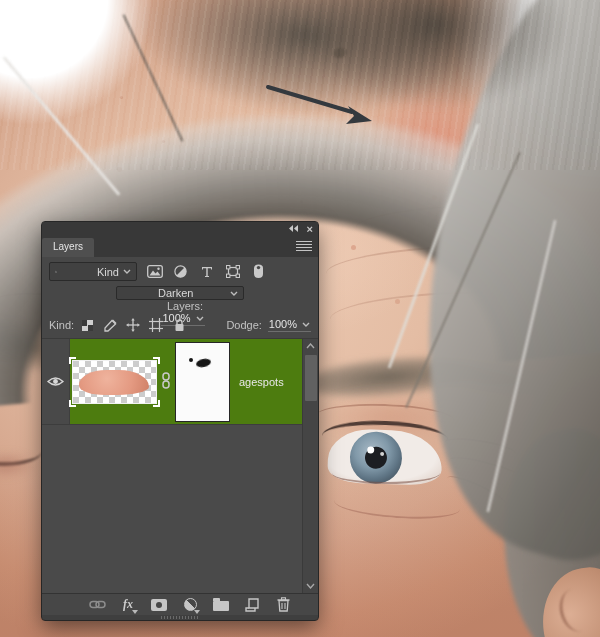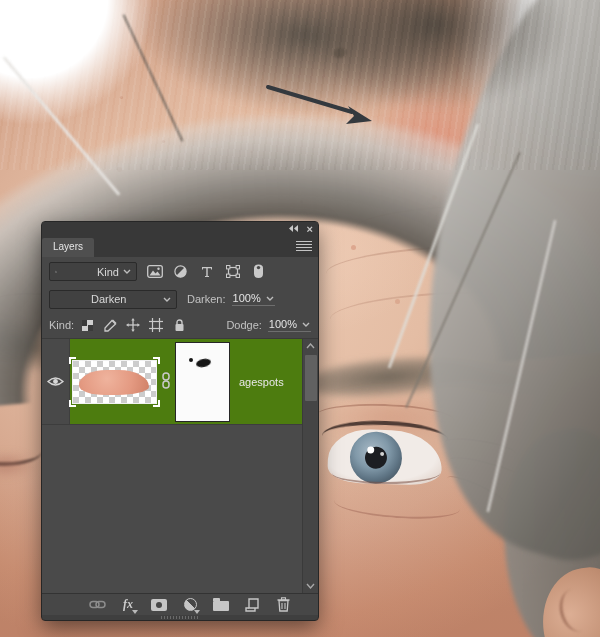--- a/index.html
+++ b/index.html
@@ -110,21 +110,21 @@
   .tabbar{height:22px;background:#383838;display:flex;align-items:flex-end;position:relative;}
   .tab{height:19px;background:#4f4f4f;color:#e6e6e6;padding:3px 11px 0 11px;font-size:10px;border-radius:2px 2px 0 0;}
   .panel-menu{position:absolute;right:6px;bottom:5px;width:16px;height:11px;cursor:pointer;
       background:repeating-linear-gradient(to bottom,#c4c4c4 0 1px,rgba(0,0,0,0) 1px 3px);}
   .filter-row{height:29px;display:flex;align-items:center;padding:0 7px;gap:9px;background:#474747;}
   .dd{height:19px;background:#414141;border:1px solid #2a2a2a;border-radius:2px;display:flex;align-items:center;gap:4px;padding:0 5px;cursor:pointer;}
   .kind-dd{width:88px;}
   .dd .grow{flex:1;padding-left:36px;}
   .chev{width:8px;height:5px;flex:none;}
   .fi{display:flex;align-items:center;justify-content:center;width:17px;height:17px;cursor:pointer;}
-  .blend-row{height:26px;display:flex;align-items:center;padding:0 7px;background:#474747;}
+  .blend-row{height:26px;display:flex;align-items:center;padding:0 7px;background:#474747;flex-direction:column;}
   .blend-dd{width:128px;}
   .opacity-label,.fill-label,.lock-label{color:#c2c2c2;margin-left:10px;}
   .value-box{display:flex;align-items:center;gap:5px;margin-left:6px;border-bottom:1px solid #6e6e6e;padding:0 1px 1px 1px;cursor:pointer;color:#e4e4e4;}
   .lock-row{height:26px;display:flex;align-items:center;padding:0 7px;background:#474747;}
   .lock-icons{display:flex;align-items:center;gap:9px;margin-left:6px;}
   .lk{display:flex;align-items:center;justify-content:center;width:14px;height:14px;cursor:pointer;}
   .checker-ico{width:11px;height:11px;
       background:conic-gradient(#cfcfcf 0 25%,#3a3a3a 25% 50%,#cfcfcf 50% 75%,#3a3a3a 75%);}
   .lock-fill{margin-left:auto;display:flex;align-items:center;}
 
@@ -296,21 +296,21 @@
       </span>
     </div>
 
     <div class="blend-row">
       <div class="dd blend-dd">
         <span class="grow">Darken</span>
         <svg class="chev" viewBox="0 0 8 5">
             <polyline points="1,1 4,4 7,1" fill="none" stroke="#bdbdbd" stroke-width="1.4"></polyline>
           </svg>
       </div>
-      <span class="opacity-label">Darken:</span>
+      <span class="opacity-label">Layers:</span>
       <span class="value-box">
         <span>100%</span>
         <svg class="chev" viewBox="0 0 8 5">
             <polyline points="1,1 4,4 7,1" fill="none" stroke="#bdbdbd" stroke-width="1.4"></polyline>
           </svg>
       </span>
     </div>
 
     <div class="lock-row">
       <span class="lock-label" style="margin-left:0">Kind:</span>

